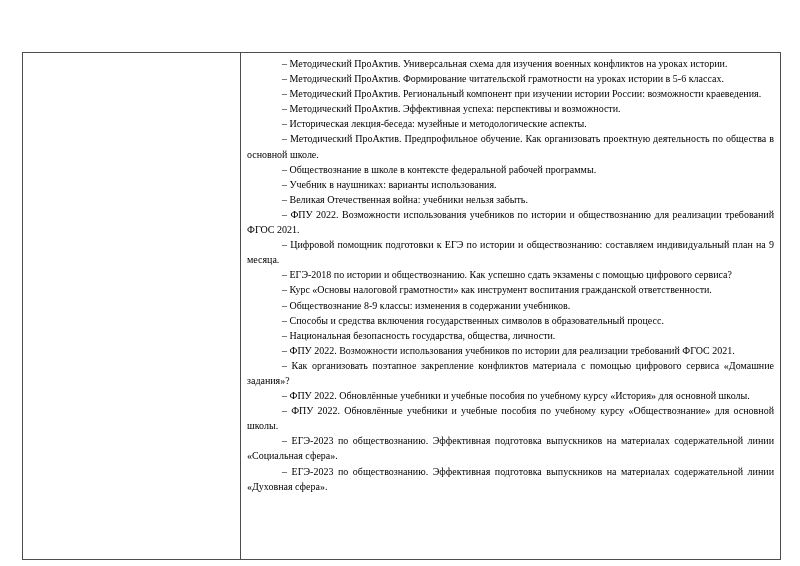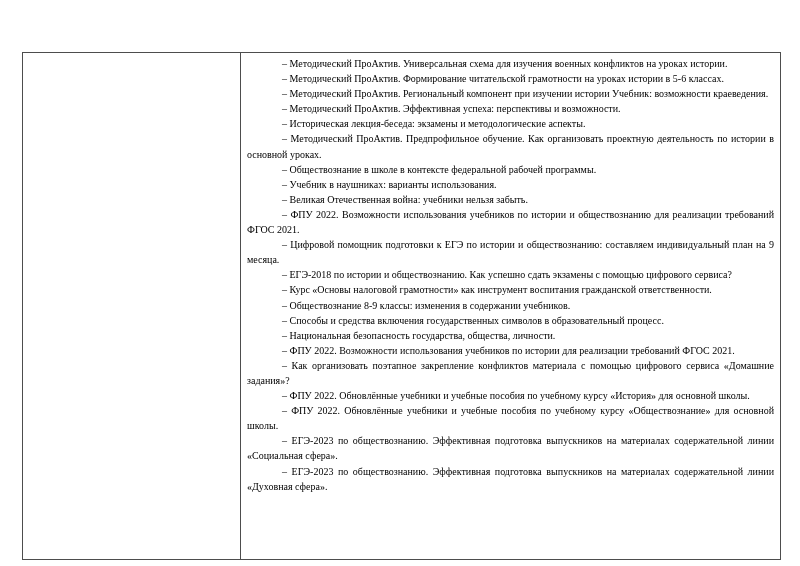--- a/index.html
+++ b/index.html
@@ -85,24 +85,24 @@
   <table class="doc-table">
     <tbody>
       <tr>
         <td class="col-left">
           <div class="cell-left-inner empty-note"></div>
         </td>
         <td class="col-right">
           <div class="cell-right-inner" id="right-list">
               <p class="list-item">– Методический ПроАктив. Универсальная схема для изучения военных конфликтов на уроках истории.</p>
               <p class="list-item">– Методический ПроАктив. Формирование читательской грамотности на уроках истории в 5-6 классах.</p>
-              <p class="list-item">– Методический ПроАктив. Региональный компонент при изучении истории Учебник: возможности краеведения.</p>
+              <p class="list-item">– Методический ПроАктив. Региональный компонент при изучении истории России: возможности краеведения.</p>
               <p class="list-item">– Методический ПроАктив. Эффективная успеха: перспективы и возможности.</p>
-              <p class="list-item">– Историческая лекция-беседа: экзамены и методологические аспекты.</p>
-              <p class="list-item">– Методический ПроАктив. Предпрофильное обучение. Как организовать проектную деятельность по истории в основной уроках.</p>
+              <p class="list-item">– Историческая лекция-беседа: музейные и методологические аспекты.</p>
+              <p class="list-item">– Методический ПроАктив. Предпрофильное обучение. Как организовать проектную деятельность по общества в основной школе.</p>
               <p class="list-item">– Обществознание в школе в контексте федеральной рабочей программы.</p>
               <p class="list-item">– Учебник в наушниках: варианты использования.</p>
               <p class="list-item">– Великая Отечественная война: учебники нельзя забыть.</p>
               <p class="list-item">– ФПУ 2022. Возможности использования учебников по истории и обществознанию для реализации требований ФГОС 2021.</p>
               <p class="list-item">– Цифровой помощник подготовки к ЕГЭ по истории и обществознанию: составляем индивидуальный план на 9 месяца.</p>
               <p class="list-item">– ЕГЭ-2018 по истории и обществознанию. Как успешно сдать экзамены с помощью цифрового сервиса?</p>
               <p class="list-item">– Курс «Основы налоговой грамотности» как инструмент воспитания гражданской ответственности.</p>
               <p class="list-item">– Обществознание 8-9 классы: изменения в содержании учебников.</p>
               <p class="list-item">– Способы и средства включения государственных символов в образовательный процесс.</p>
               <p class="list-item">– Национальная безопасность государства, общества, личности.</p>

